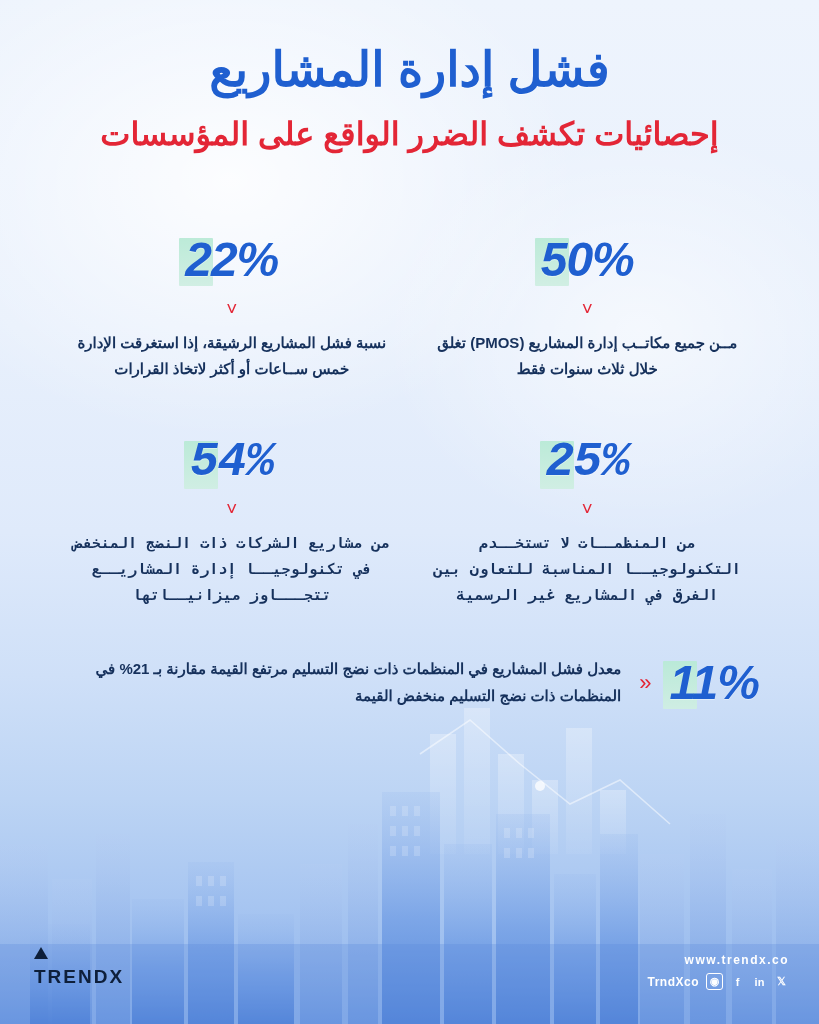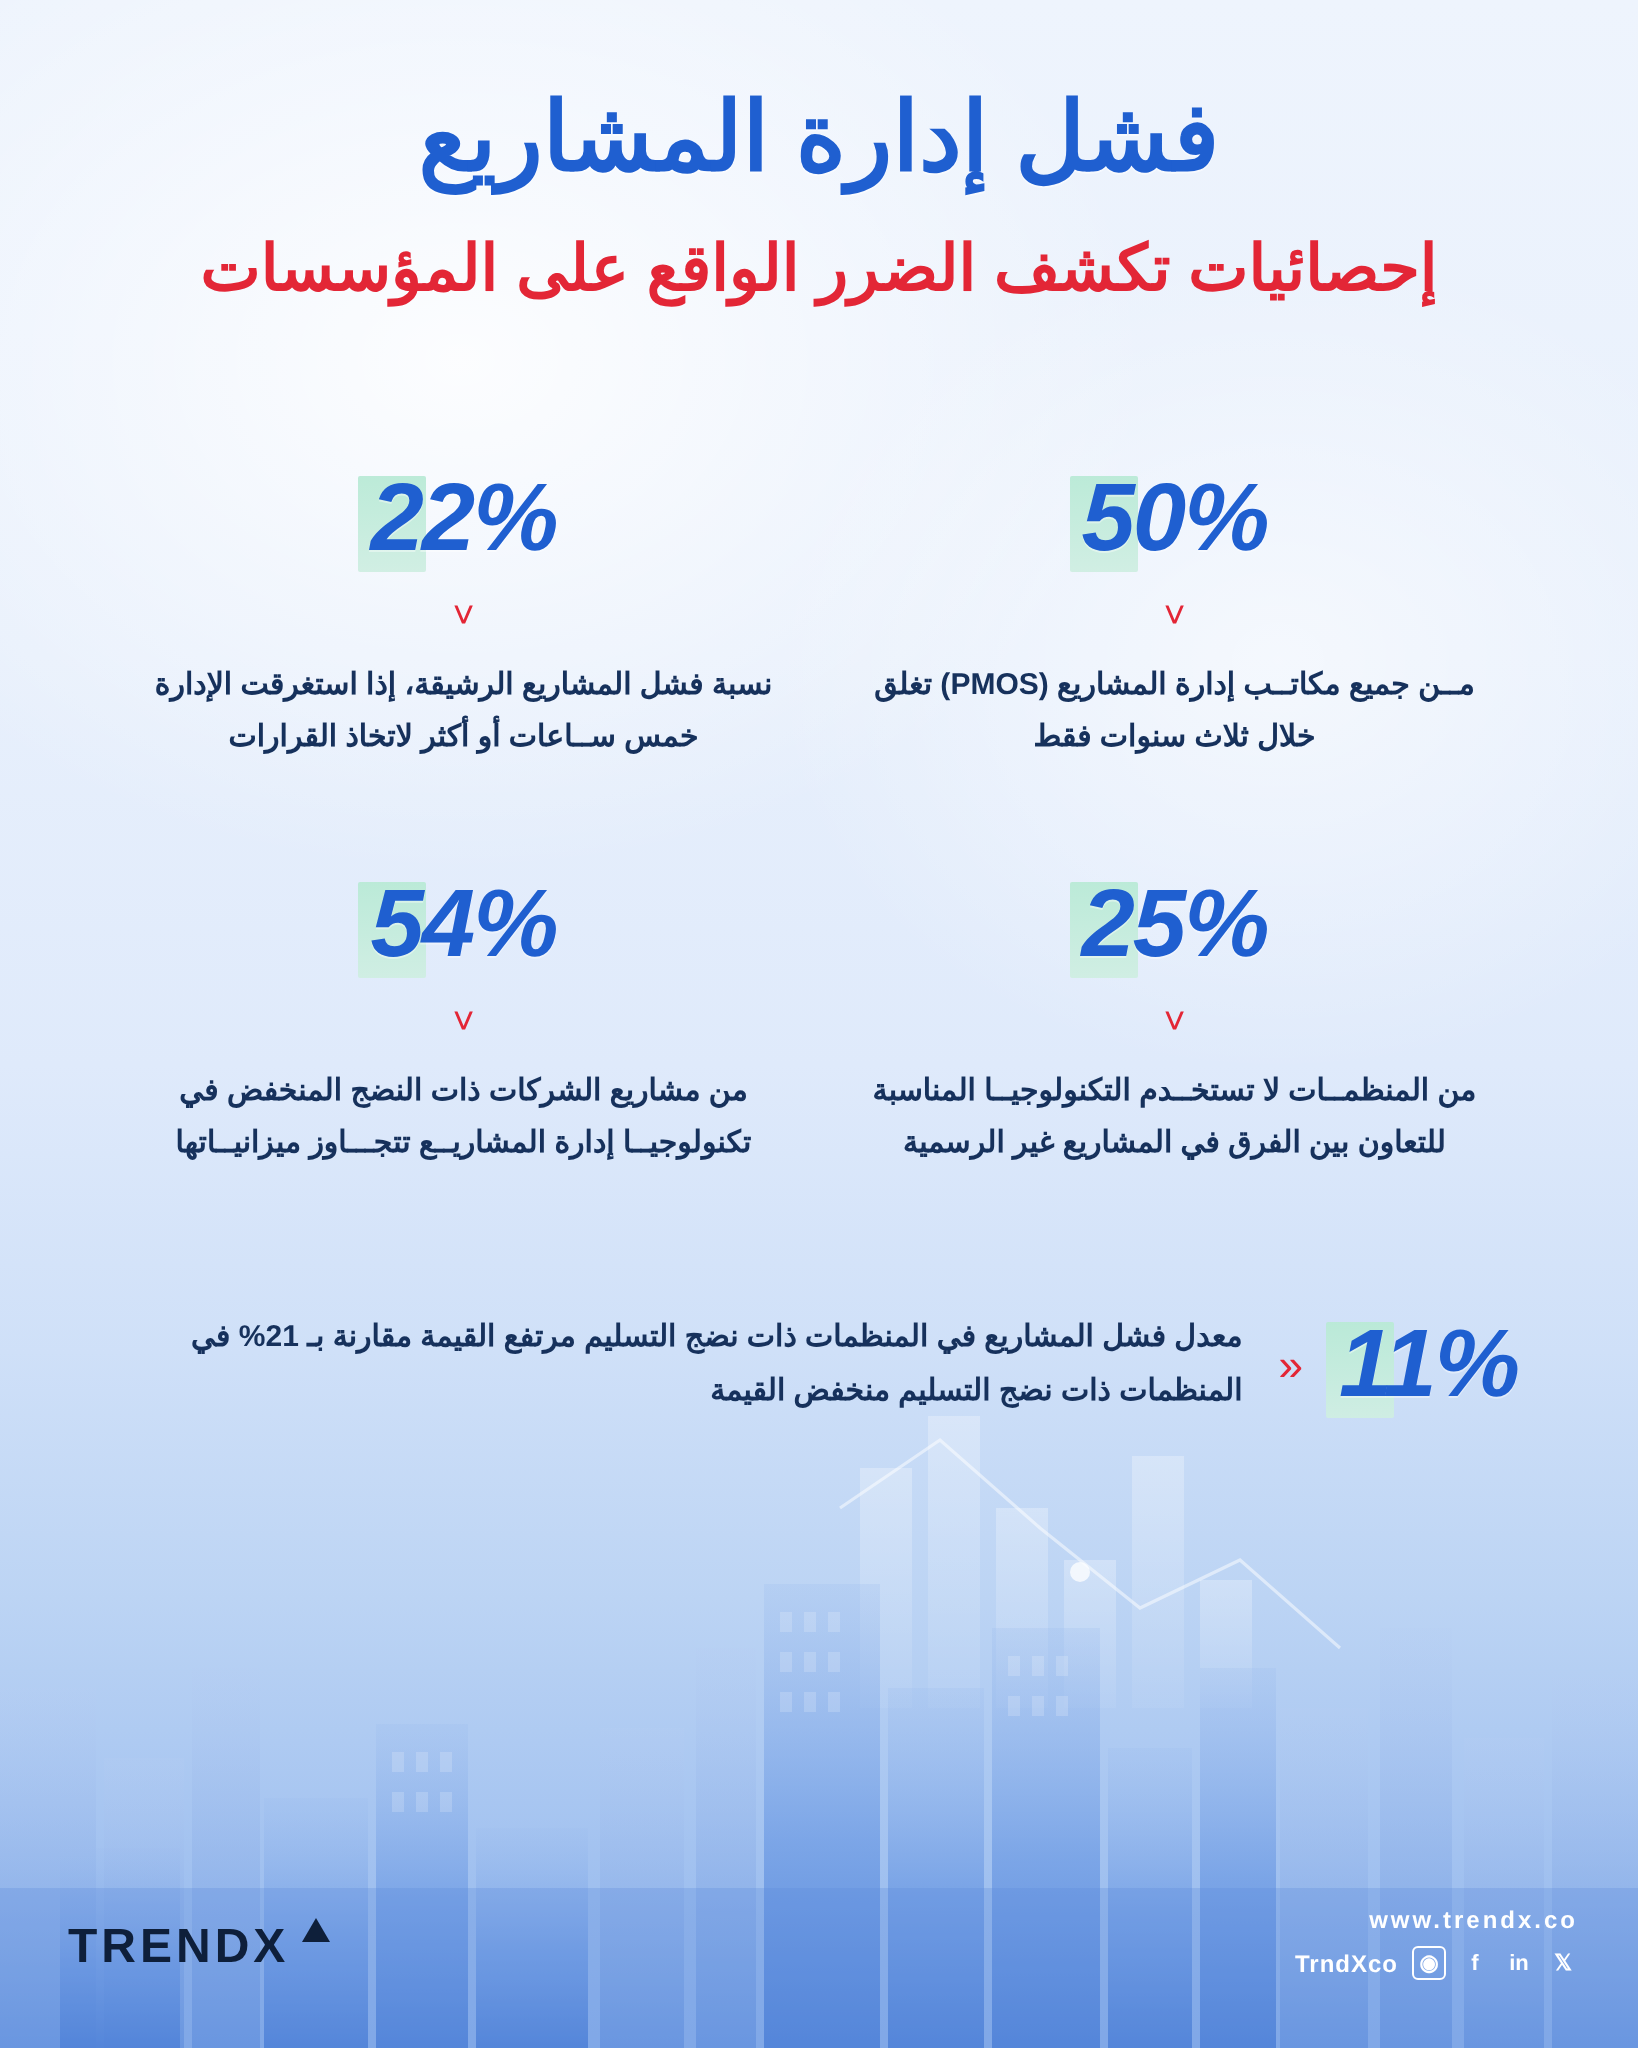--- a/index.html
+++ b/index.html
@@ -40,21 +40,21 @@
   .subtitle{
     margin-top:18px;font-size:32px;font-weight:bold;color:#e32636;
   }
 
   
   .grid{
     position:absolute;top:232px;left:54px;right:54px;
     display:flex;flex-wrap:wrap;
   }
   .cell{width:50%;box-sizing:border-box;padding:0 18px;text-align:center;}
-  .cell.row2{margin-top:52px;}
+  .cell.row2{margin-top:52px;font-family:Liberation Mono, monospace;}
   .pct-wrap{
     position:relative;display:inline-block;
   }
   .pct-bar{
     position:absolute;top:6px;left:-6px;width:34px;height:48px;
     background:linear-gradient(180deg,#b9ead6,#cfeee2);
     opacity:.95;border-radius:1px;
   }
   .pct{
     position:relative;font-size:48px;font-weight:bold;color:#1f5fd0;
@@ -74,21 +74,21 @@
     position:absolute;top:655px;left:60px;right:60px;
     display:flex;align-items:center;justify-content:flex-start;gap:18px;
   }
   .last .pct-wrap{flex:0 0 auto;}
   .last .chev-h{color:#e32636;font-size:22px;line-height:1;flex:0 0 auto;}
   .last .desc{margin-top:0;flex:1 1 auto;text-align:right;}
 
   
   .logo{
     position:absolute;left:34px;bottom:36px;color:#0e1f3a;
-    font-size:24px;font-weight:bold;letter-spacing:2px;display:flex;align-items:flex-start;gap:6px;
+    font-size:19px;font-weight:bold;letter-spacing:2px;display:flex;align-items:flex-end;gap:6px;flex-direction:column;
   }
   .logo .tri{
     width:0;height:0;border-left:7px solid transparent;border-right:7px solid transparent;
     border-bottom:12px solid #0e1f3a;display:inline-block;transform:translateY(-1px);
   }
   .footer-right{
     position:absolute;right:30px;bottom:34px;text-align:right;color:#ffffff;
   }
   .site{font-size:12px;letter-spacing:1.5px;font-weight:bold;text-align:right;}
   .socials{margin-top:6px;display:flex;align-items:center;gap:7px;justify-content:flex-end;font-size:12px;font-weight:bold;}

